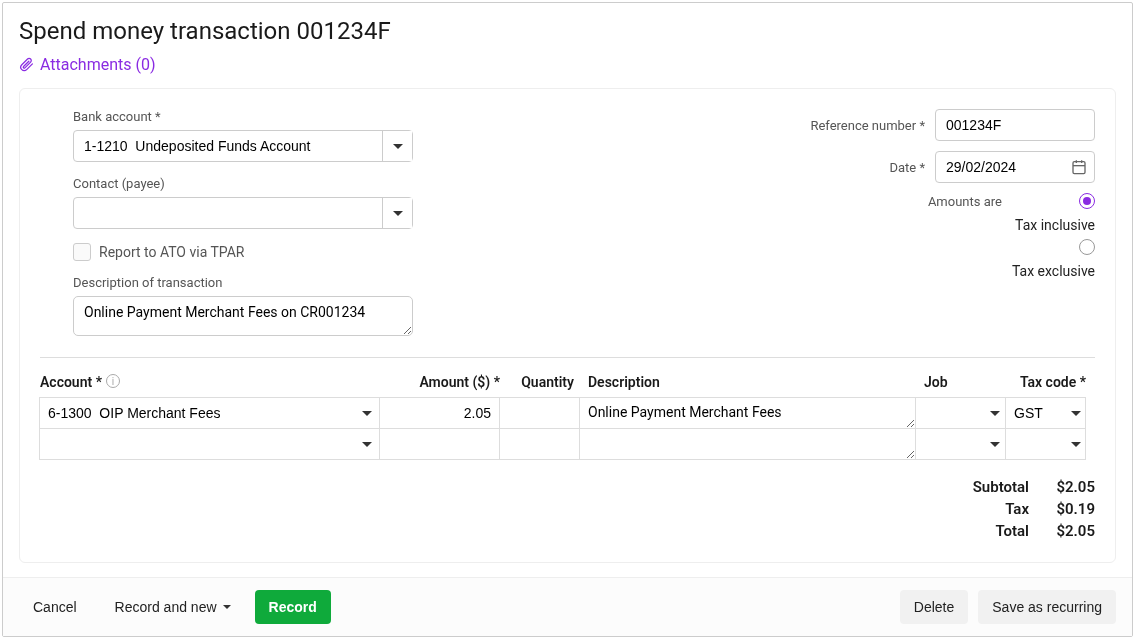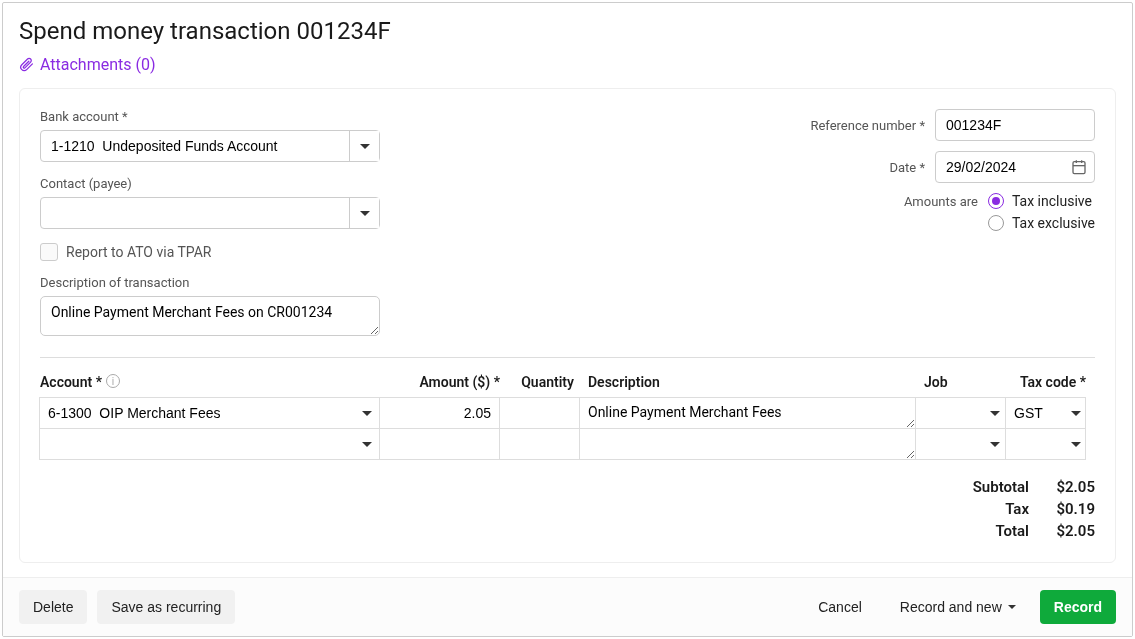--- a/index.html
+++ b/index.html
@@ -43,21 +43,21 @@
     border: 1px solid #eee;
     border-radius: 6px;
     padding: 20px 20px 0 20px;
     flex: 0 0 auto;
   }
   .top-grid {
     display: flex;
     justify-content: space-between;
     gap: 40px;
   }
-  .left-col { flex: 0 0 340px; }
+  .left-col { flex: 0 0 340px; margin-left: 33px; }
   .right-col { flex: 0 0 300px; }
   .field { margin-bottom: 14px; }
   .field-label {
     display: block;
     font-size: 13px;
     color: #555;
     margin-bottom: 6px;
   }
   .req::after { content: " *"; color: #555; }
   .combo {
@@ -143,21 +143,21 @@
     width: 16px; height: 16px;
     color: #666;
   }
   .radio-group {
     display: flex;
     gap: 10px;
     justify-content: flex-end;
     align-items: flex-start;
   }
   .radio-opts { display: flex; flex-direction: column; gap: 6px; }
-  .radio-row { display: flex; align-items: flex-end; gap: 8px; font-size: 14px; color: #222; }
+  .radio-row { display: flex; align-items: flex-end; gap: 8px; font-size: 14px; color: #222; flex-direction: column; }
   .radio {
     width: 16px; height: 16px; border-radius: 50%;
     border: 1px solid #999; position: relative;
   }
   .radio.checked { border-color: #8a2be2; }
   .radio.checked::after {
     content: "";
     position: absolute;
     left: 3px; top: 3px;
     width: 8px; height: 8px;
@@ -429,25 +429,25 @@
       <div class="totals-row">
         <span class="tlabel">Total</span>
         <span class="tval">$2.05</span>
       </div>
     </div>
     <div style="height:14px;"></div>
   </div>
 
   <div class="footer">
     <div class="btn-group">
-      <button class="btn secondary">Delete</button>
-      <button class="btn secondary">Save as recurring</button>
-    </div>
-    <div class="btn-group">
       <button class="btn ghost">Cancel</button>
       <button class="btn ghost">
         <span>Record and new</span>
         <span class="chev-sm"></span>
       </button>
       <button class="btn primary">Record</button>
     </div>
+    <div class="btn-group">
+      <button class="btn secondary">Delete</button>
+      <button class="btn secondary">Save as recurring</button>
+    </div>
   </div>
 </div>
 
 </body></html>

